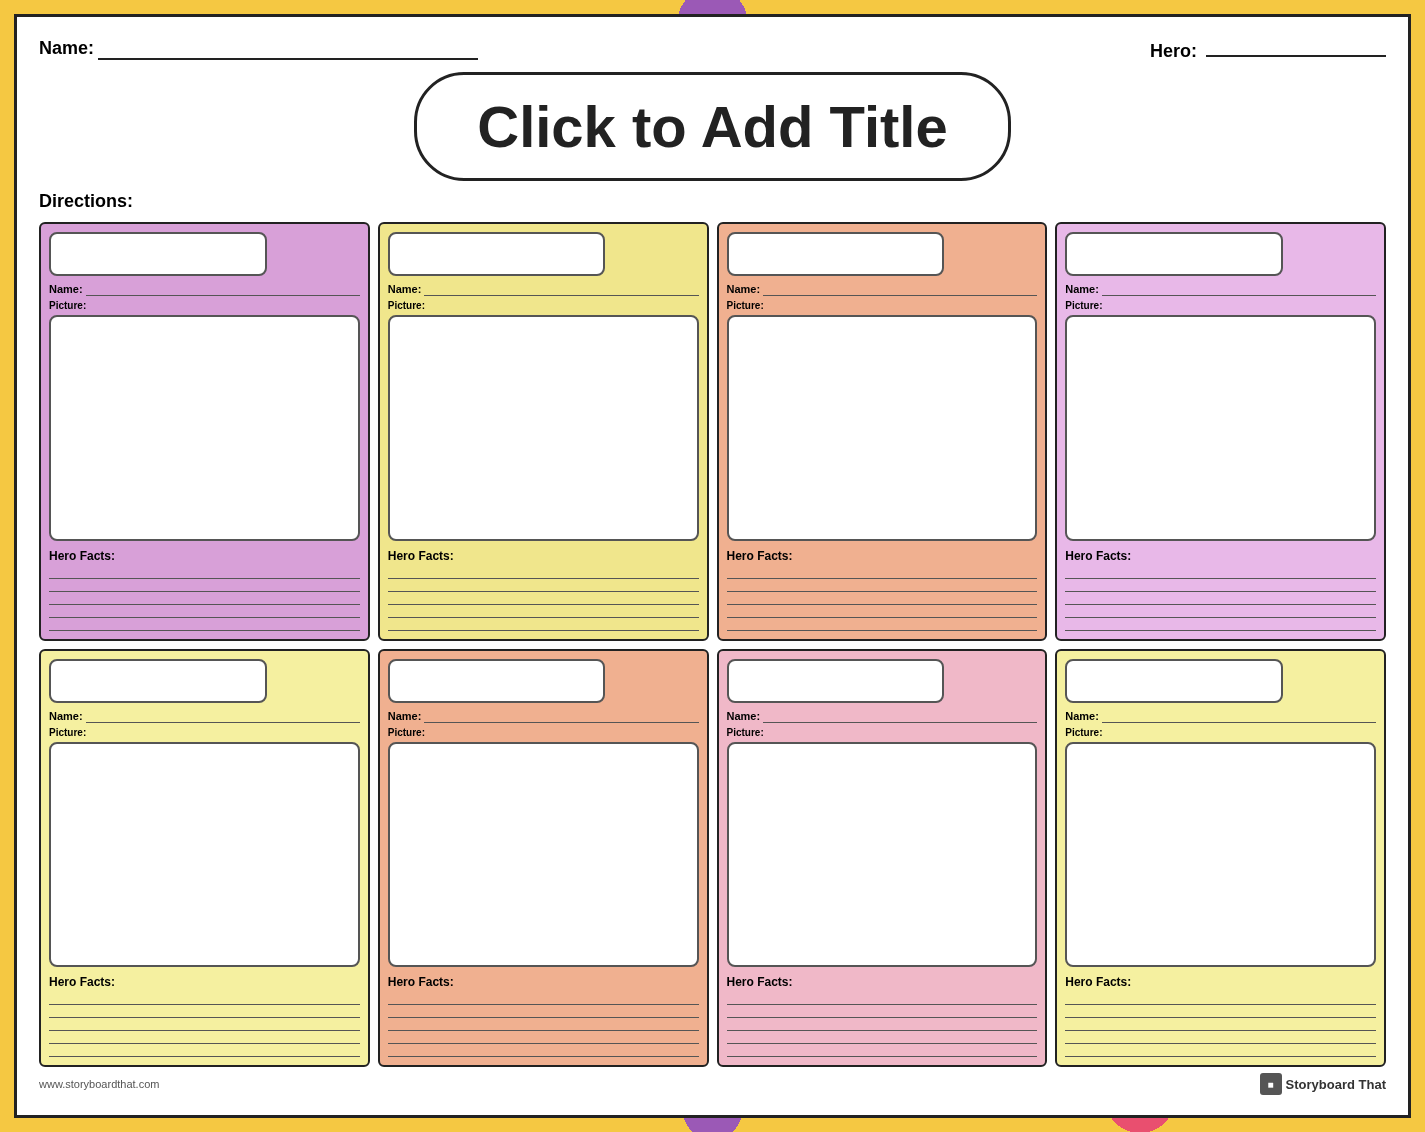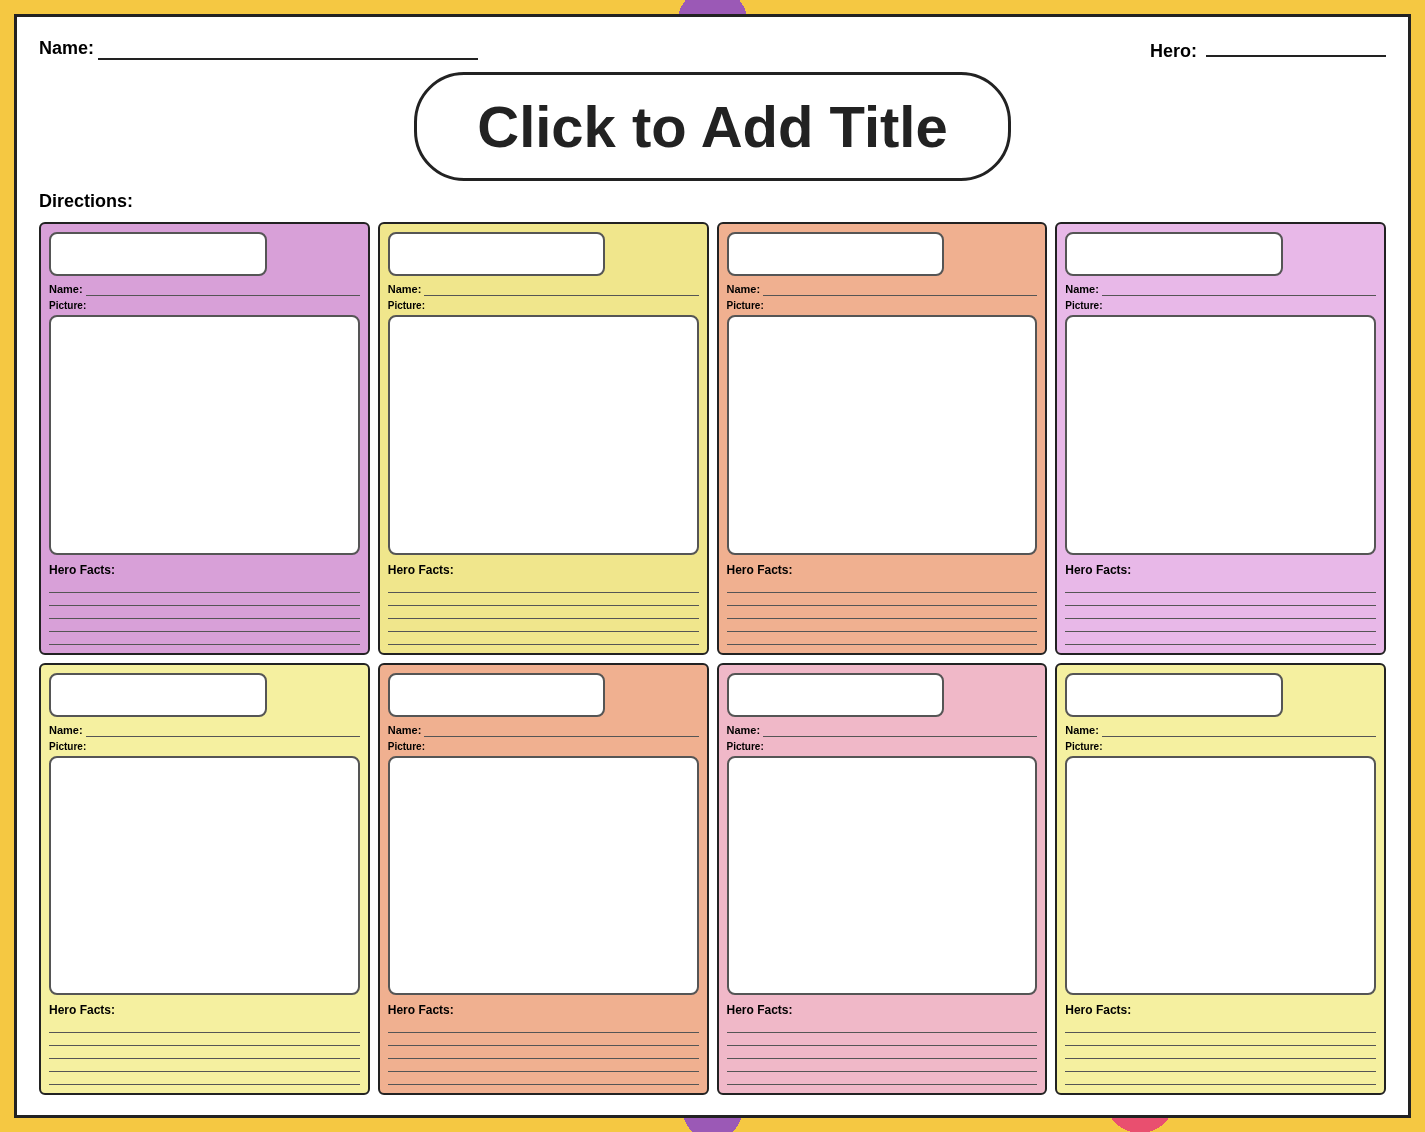--- a/index.html
+++ b/index.html
@@ -389,15 +389,22 @@
           <div class="card-line"></div>
           <div class="card-line"></div>
           <div class="card-line"></div>
           <div class="card-line"></div>
           <div class="card-line"></div>
         </div>
       </div>
 
     </div>
 
+    <div class="footer">
+      <span>www.storyboardthat.com</span>
+      <div class="logo-area">
+        <span class="logo-icon">■</span>
+        <span>Storyboard That</span>
+      </div>
+    </div>
 
   </div>
 </div>
 
 </body></html>

